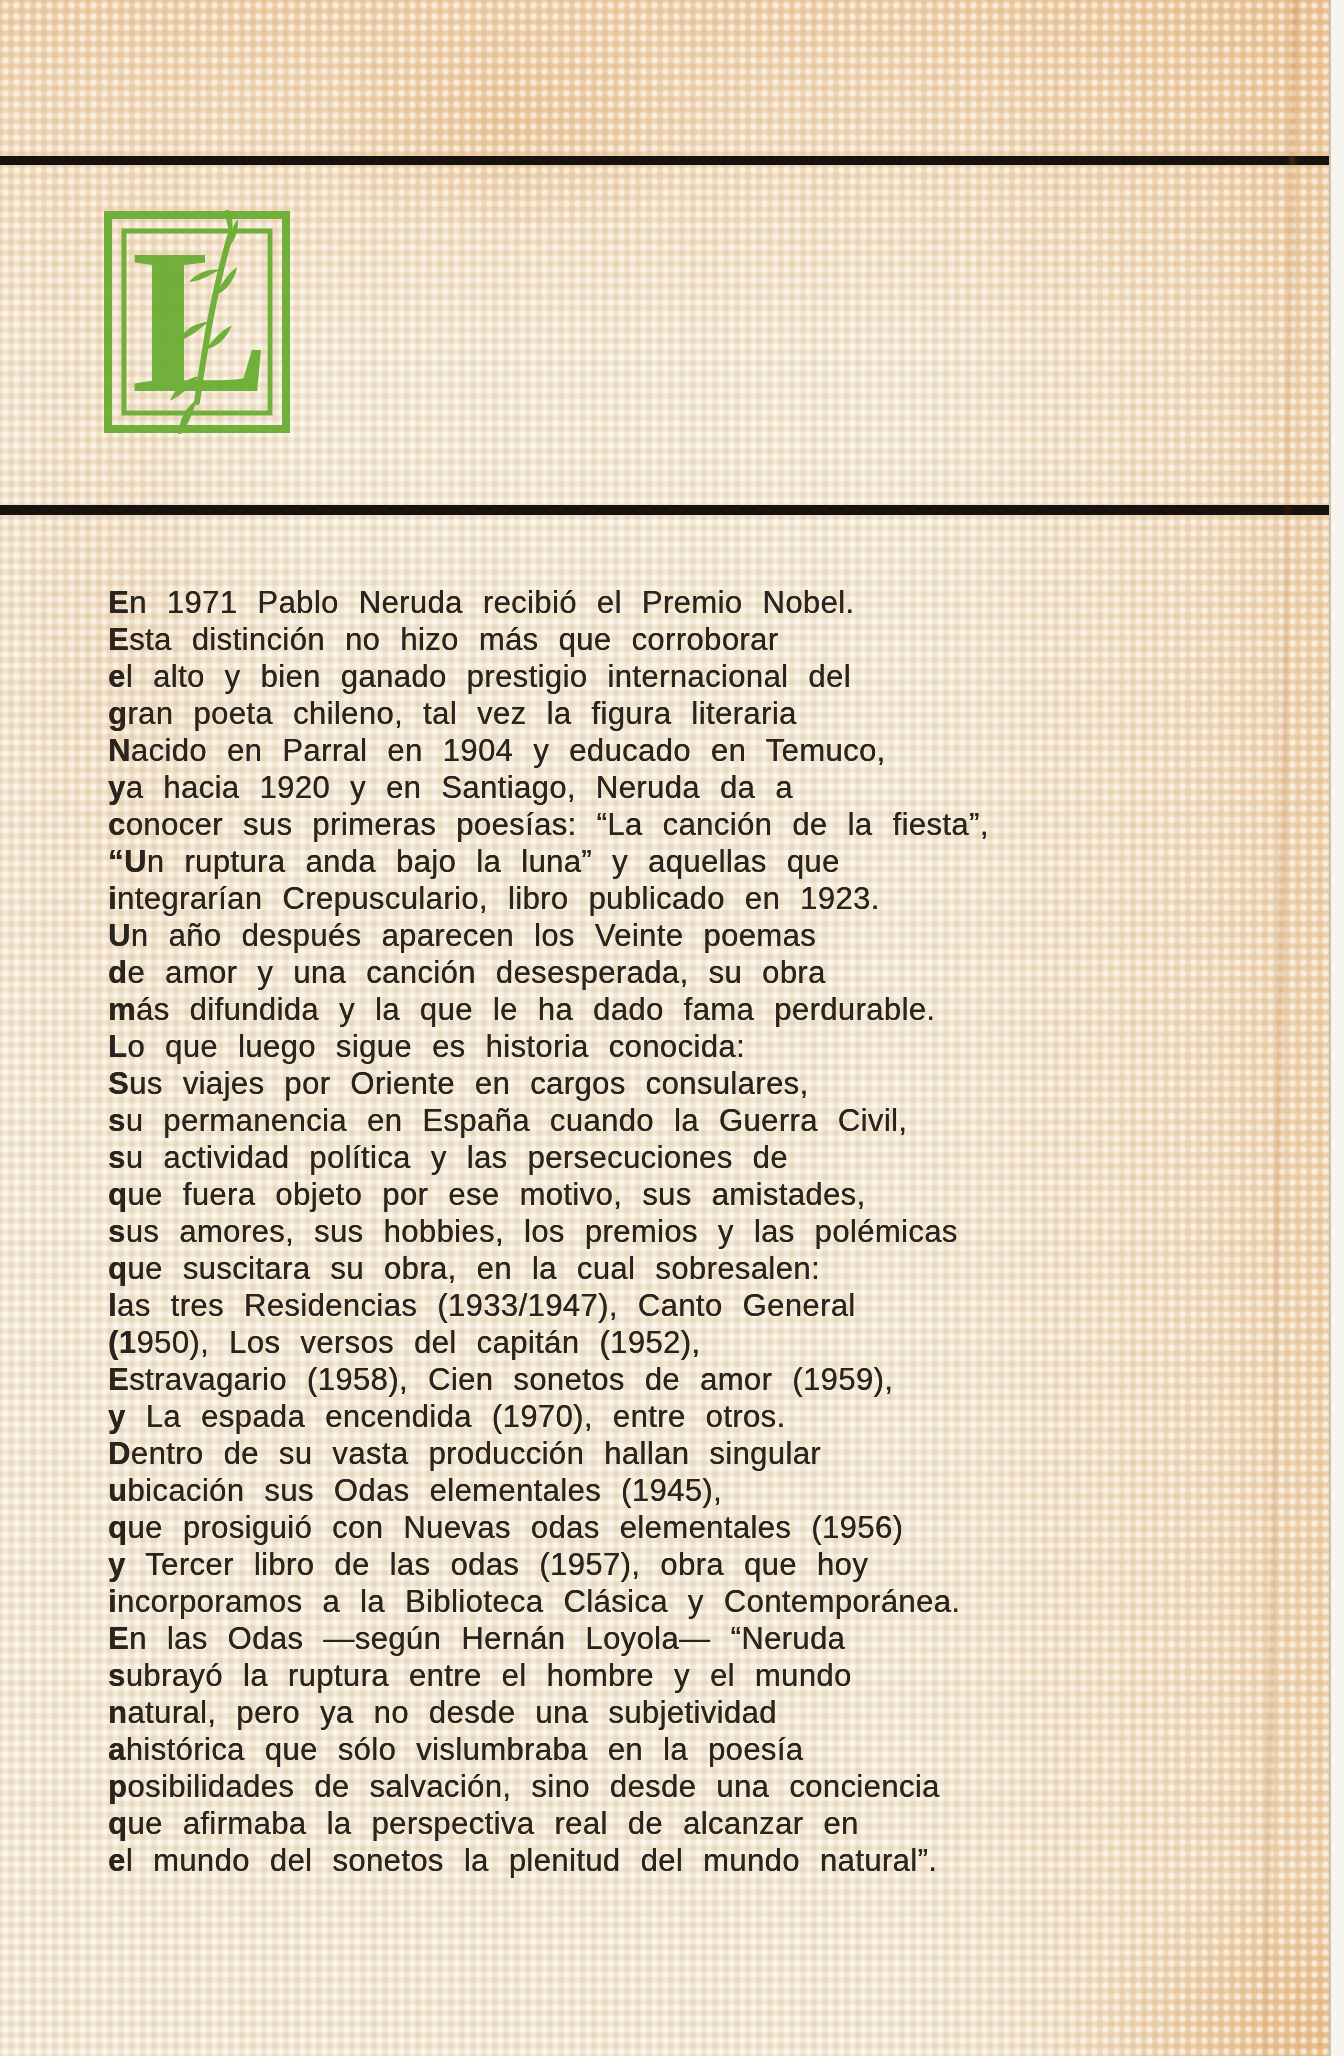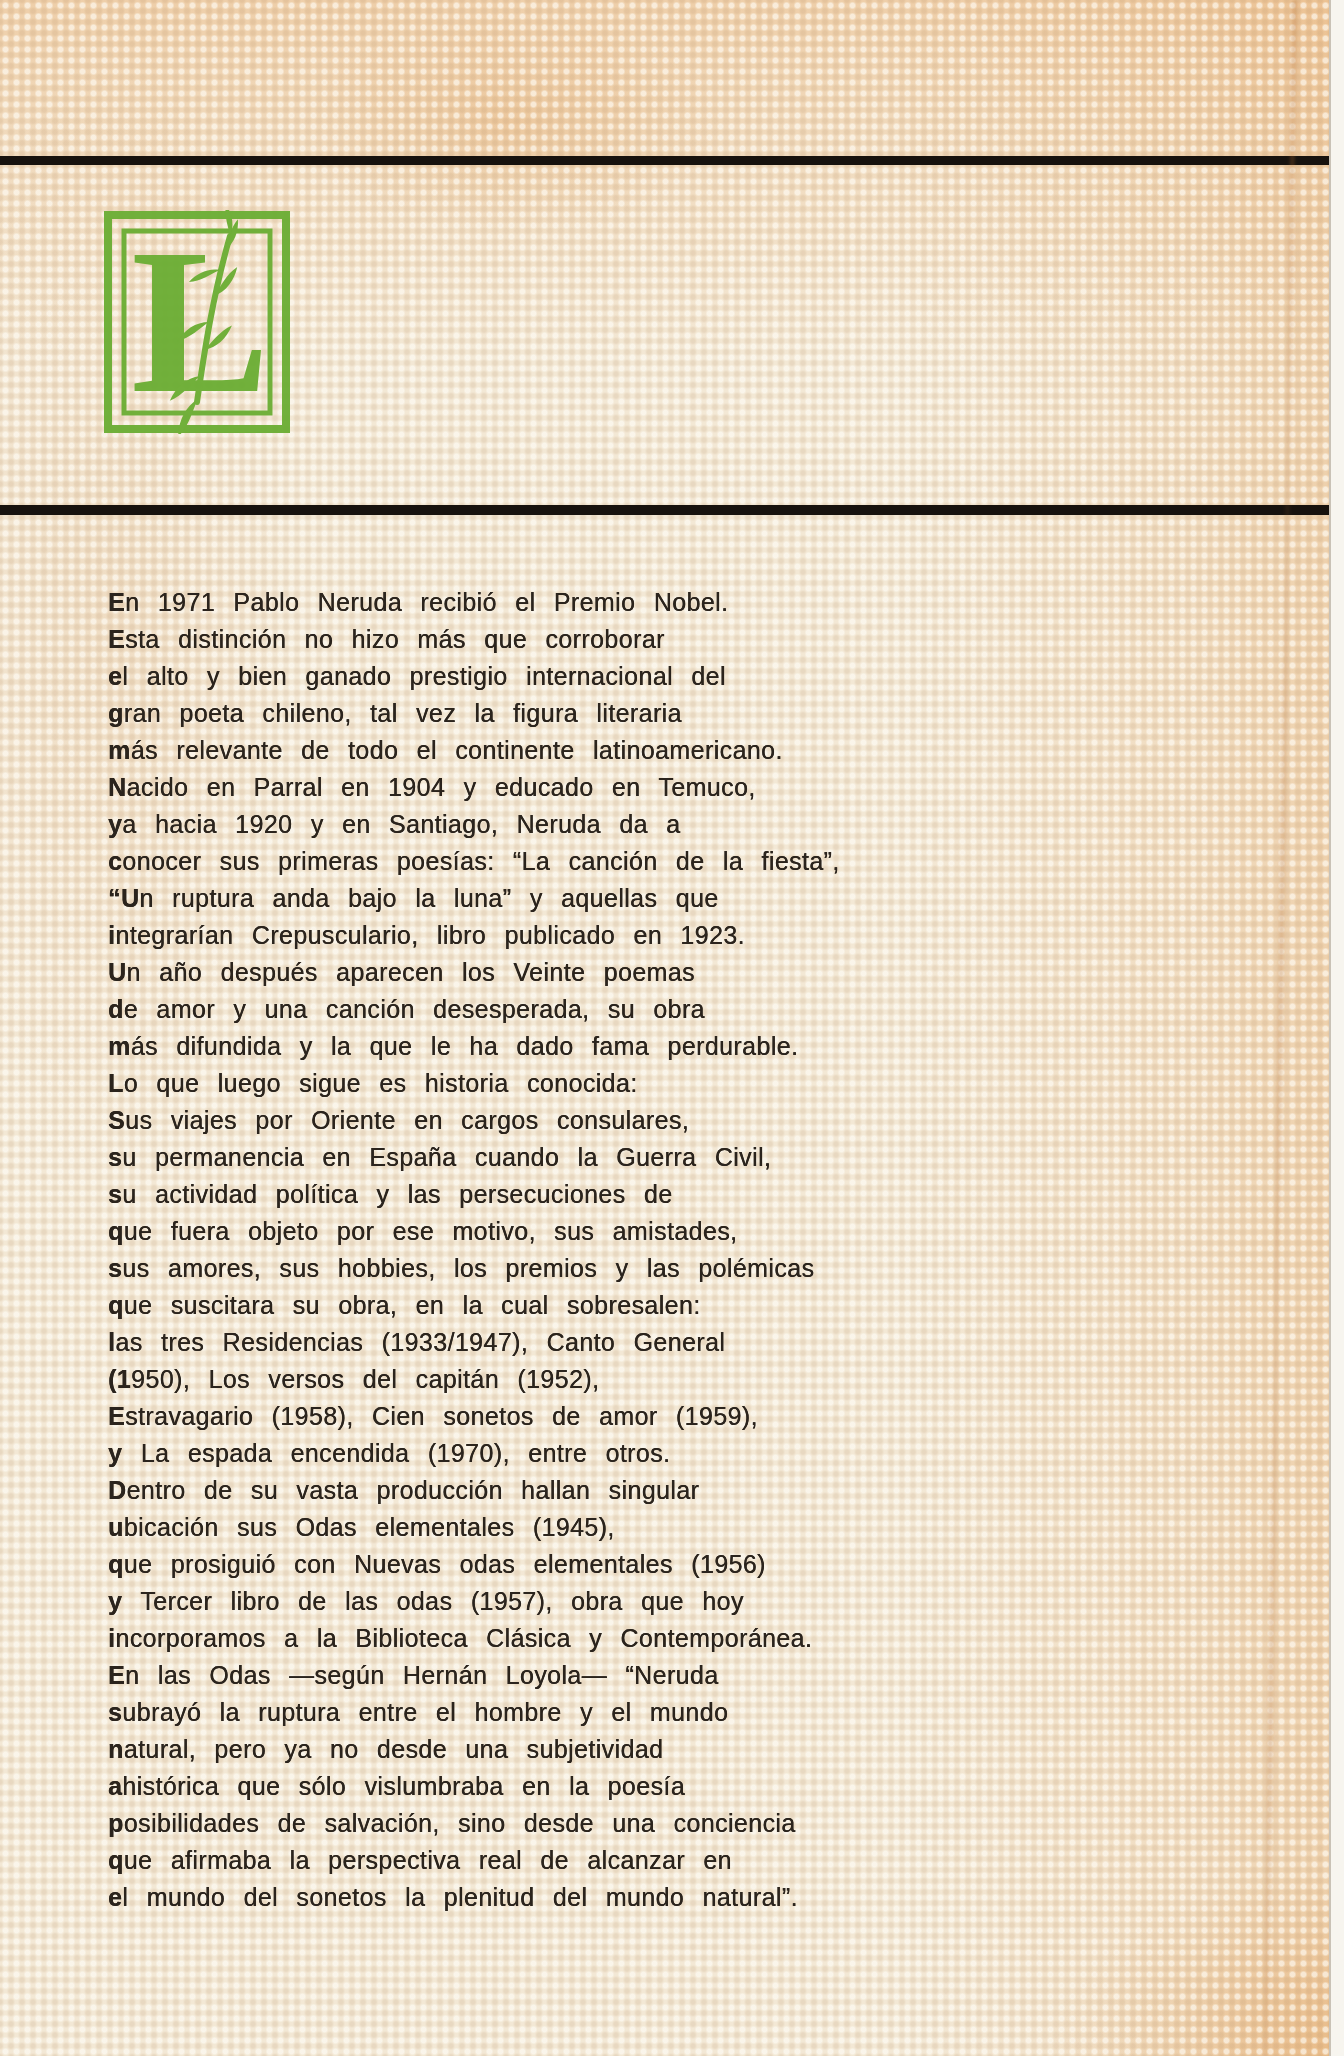--- a/index.html
+++ b/index.html
@@ -41,21 +41,21 @@
   .logo{
     position:absolute;left:103px;top:210px;width:188px;height:224px;
     color:var(--green);
     opacity:.96;
   }
   .logo svg{width:100%;height:100%;}
   .logo .stroke{stroke:currentColor;fill:none;}
   .logo .fill{fill:currentColor;}
   .blurb{
     position:absolute;left:108px;top:584px;width:1180px;
-    font-size:25px;line-height:37px;
+    font-size:31px;line-height:37px;
     letter-spacing:.4px;word-spacing:11px;
     color:var(--ink);
     text-shadow:.3px 0 0 currentColor;
   }
   .blurb .line{white-space:nowrap;}
   .blurb .line::first-letter{font-weight:700;}
   .blurb .b{font-weight:400;}
   .crease{
     position:absolute;left:1292px;top:0;bottom:0;width:5px;
     background:linear-gradient(180deg,
@@ -103,21 +103,20 @@
     </svg>
   </div>
 
   <div class="rule rule-mid"></div>
 
   <div class="blurb">
       <div class="line"><span>En 1971 Pablo Neruda recibió el Premio Nobel.</span></div>
       <div class="line"><span>Esta distinción no hizo más que corroborar</span></div>
       <div class="line"><span>el alto y bien ganado prestigio internacional del</span></div>
       <div class="line"><span>gran poeta chileno, tal vez la figura literaria</span></div>
-      <div class="line"><span>más relevante de todo el continente latinoamericano.</span></div>
       <div class="line"><span>Nacido en Parral en 1904 y educado en Temuco,</span></div>
       <div class="line"><span>ya hacia 1920 y en Santiago, Neruda da a</span></div>
       <div class="line"><span>conocer sus primeras poesías: “La canción de la fiesta”,</span></div>
       <div class="line"><span>“Un ruptura anda bajo la luna” y aquellas que</span></div>
       <div class="line"><span>integrarían </span><span class="b">Crepusculario</span><span>, libro publicado en 1923.</span></div>
       <div class="line"><span>Un año después aparecen los </span><span class="b">Veinte poemas</span></div>
       <div class="line"><span class="b">de amor y una canción desesperada</span><span>, su obra</span></div>
       <div class="line"><span>más difundida y la que le ha dado fama perdurable.</span></div>
       <div class="line"><span>Lo que luego sigue es historia conocida:</span></div>
       <div class="line"><span>Sus viajes por Oriente en cargos consulares,</span></div>

